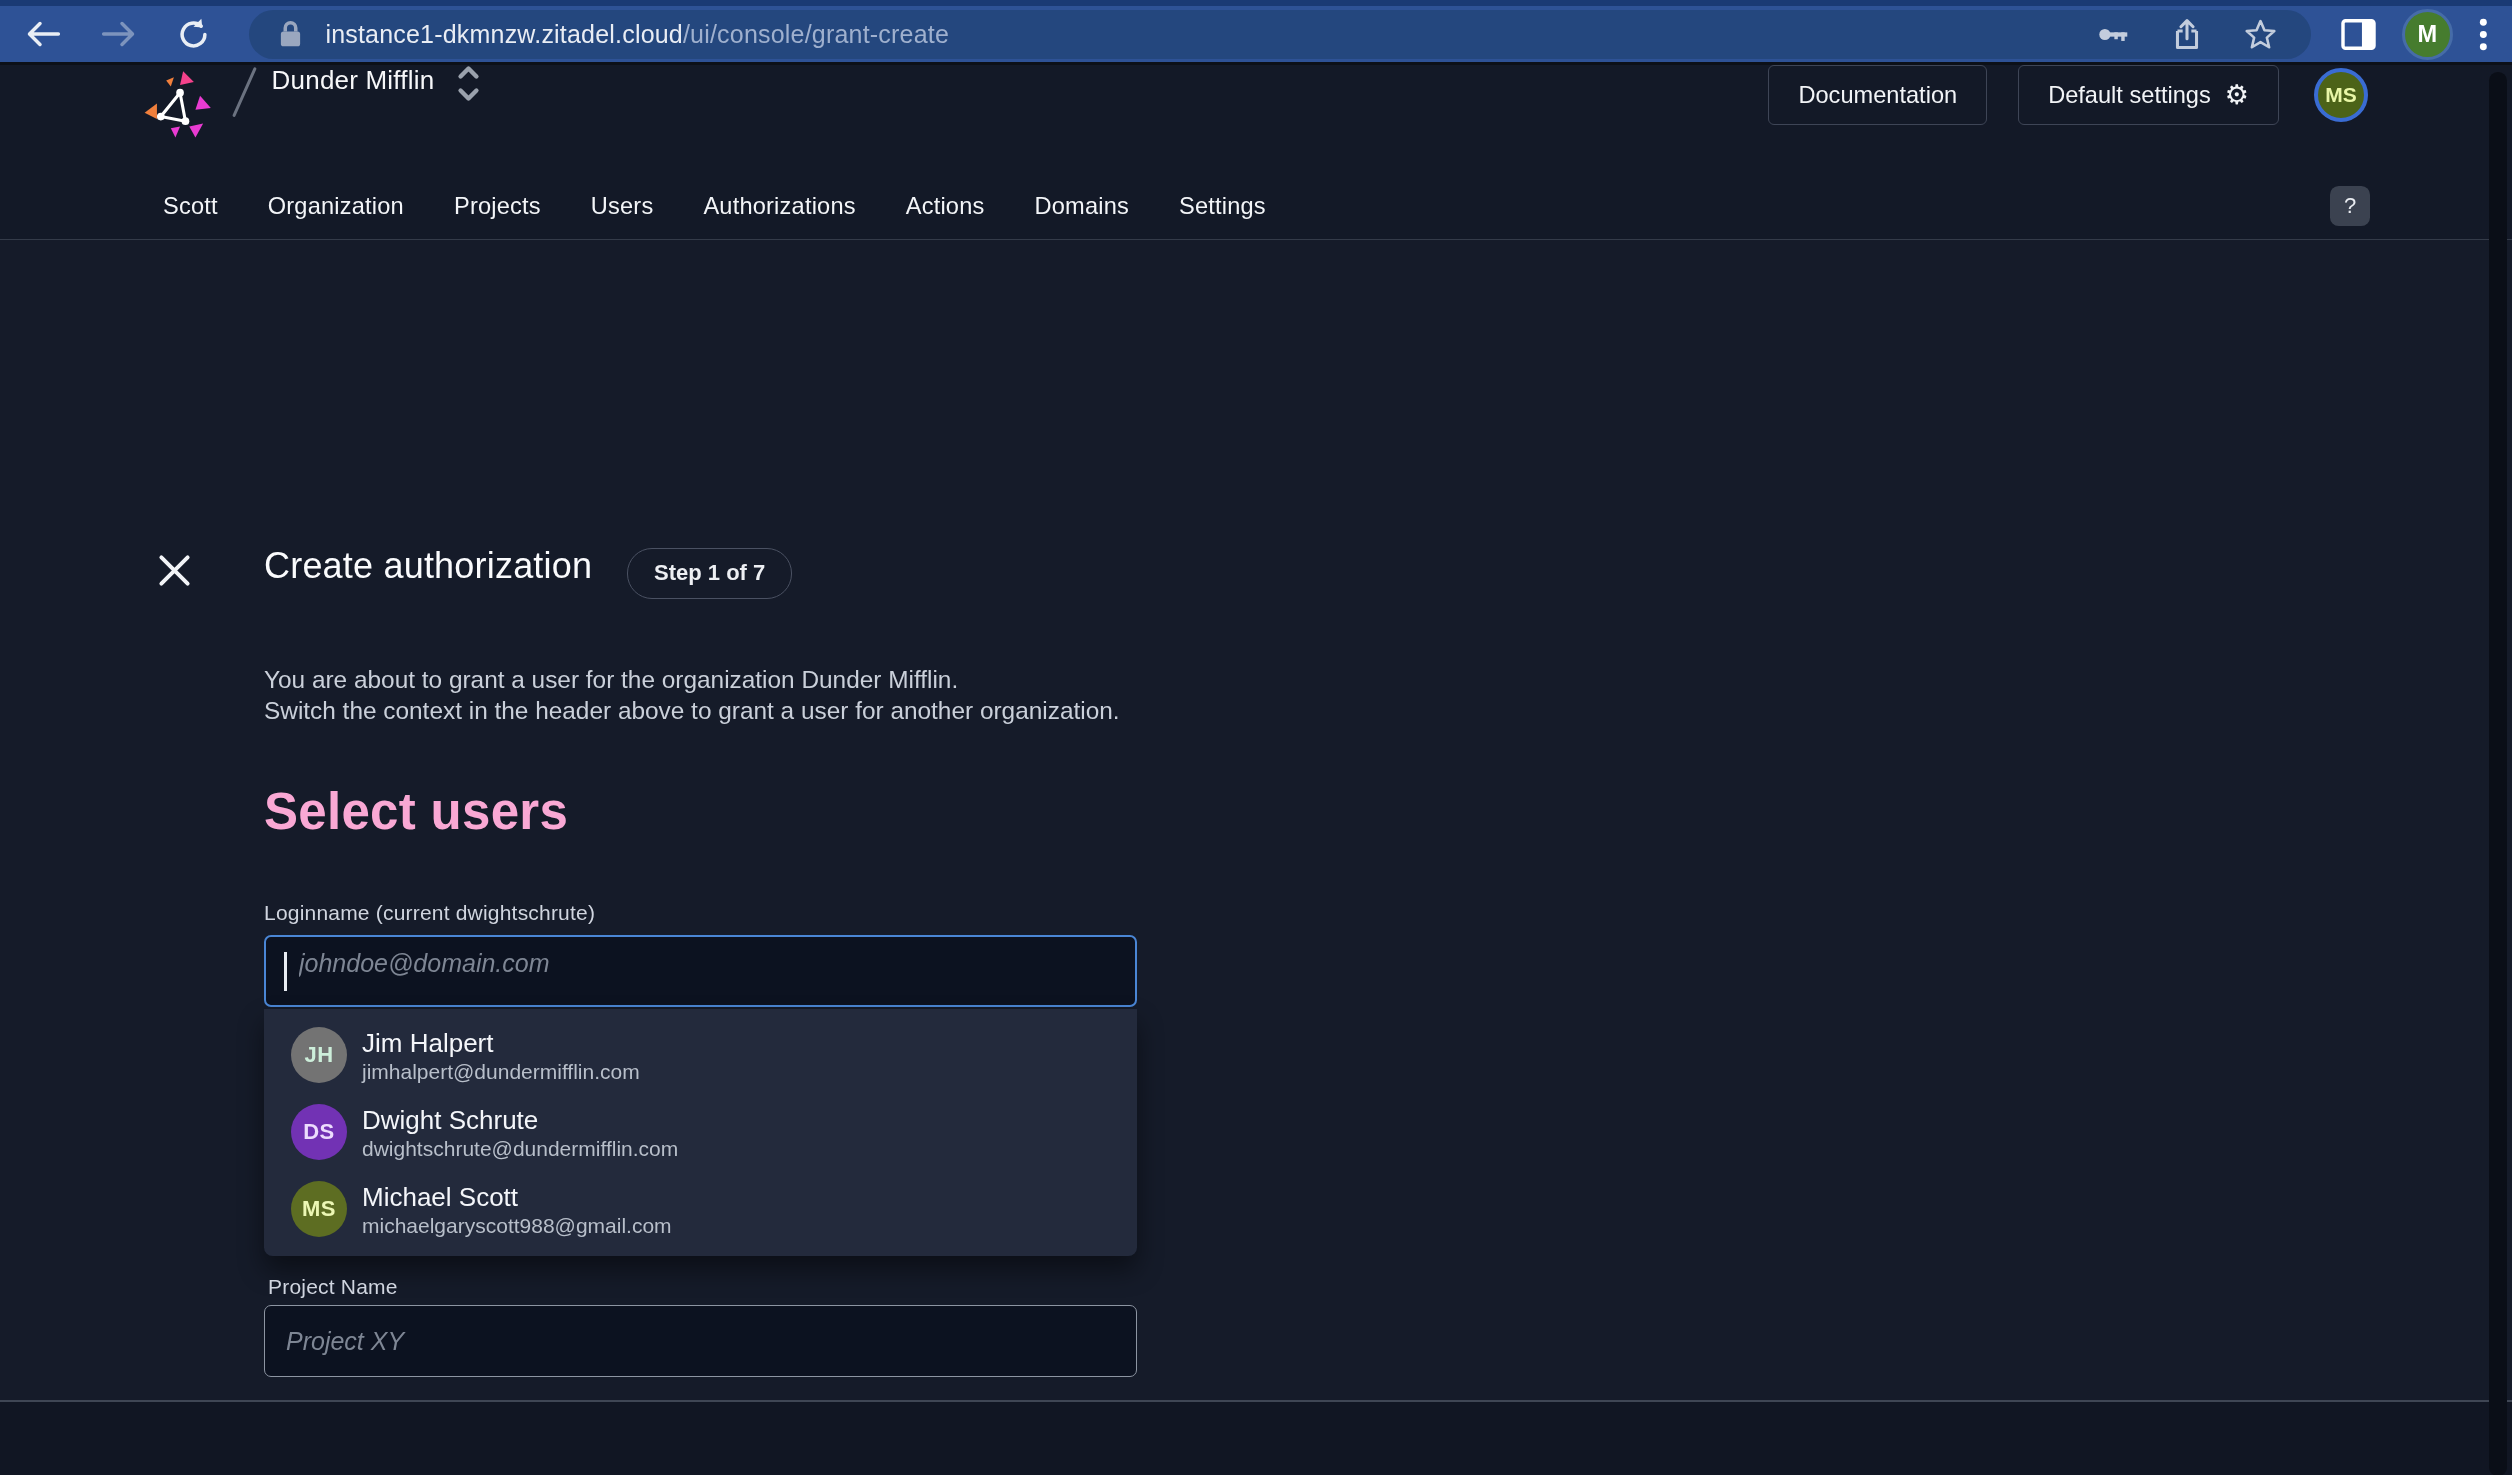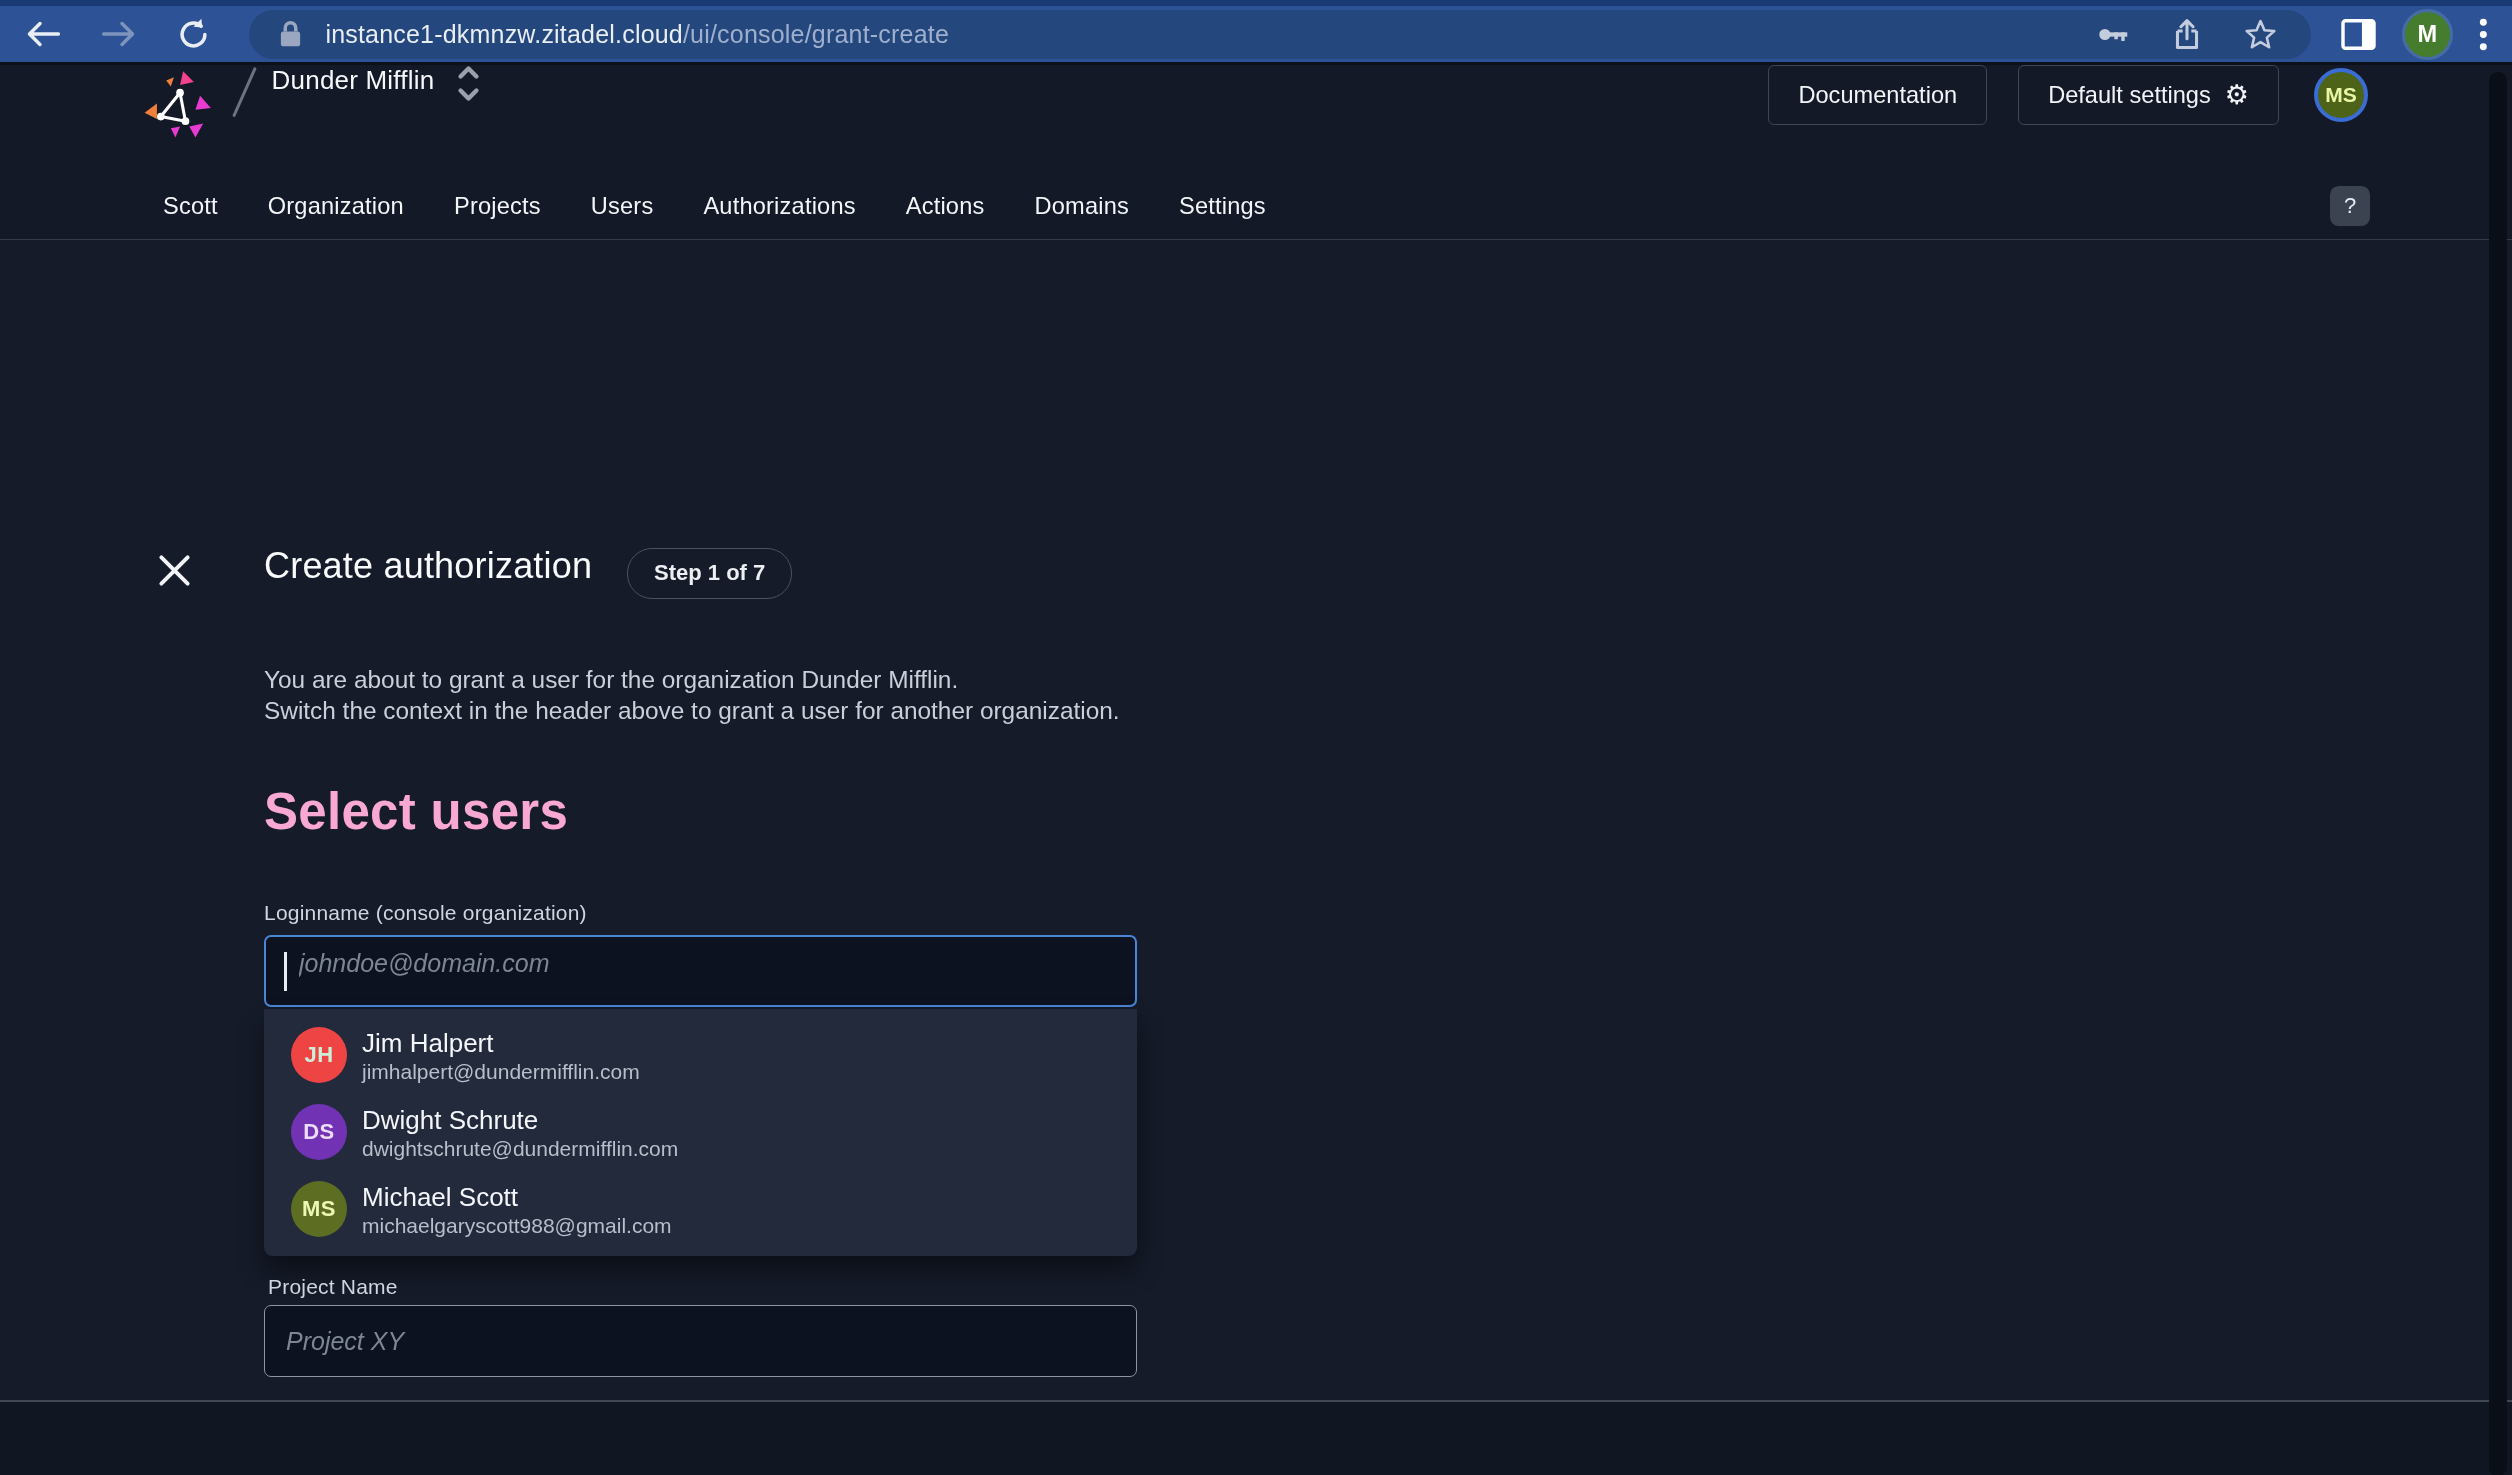--- a/index.html
+++ b/index.html
@@ -273,29 +273,29 @@
   <h1 class="page-title">Create authorization</h1>
   <div class="step-badge">Step 1 of 7</div>
 
   <div class="intro">
     <div>You are about to grant a user for the organization Dunder Mifflin.</div>
     <div>Switch the context in the header above to grant a user for another organization.</div>
   </div>
 
   <h2 class="section-heading">Select users</h2>
 
-  <label class="field-label lbl-login">Loginname (console organization)</label>
+  <label class="field-label lbl-login">Loginname (current dwightschrute)</label>
   <div class="input-wrap iw-login">
     <input class="text-input" type="text" placeholder="johndoe@domain.com" style="">
     <div class="caret"></div>
   </div>
 
   <div class="dropdown">
     <div class="dd-item">
-      <div class="dd-avatar" style="background-color: #ef4444; color: rgb(205, 238, 218);">JH</div>
+      <div class="dd-avatar" style="background-color: #737373; color: rgb(205, 238, 218);">JH</div>
       <div class="dd-text">
         <div class="dd-name">Jim Halpert</div>
         <div class="dd-email">jimhalpert@dundermifflin.com</div>
       </div>
     </div>
     <div class="dd-item">
       <div class="dd-avatar" style="background-color: rgb(114, 50, 180); color: rgb(236, 220, 253);">DS</div>
       <div class="dd-text">
         <div class="dd-name">Dwight Schrute</div>
         <div class="dd-email">dwightschrute@dundermifflin.com</div>

